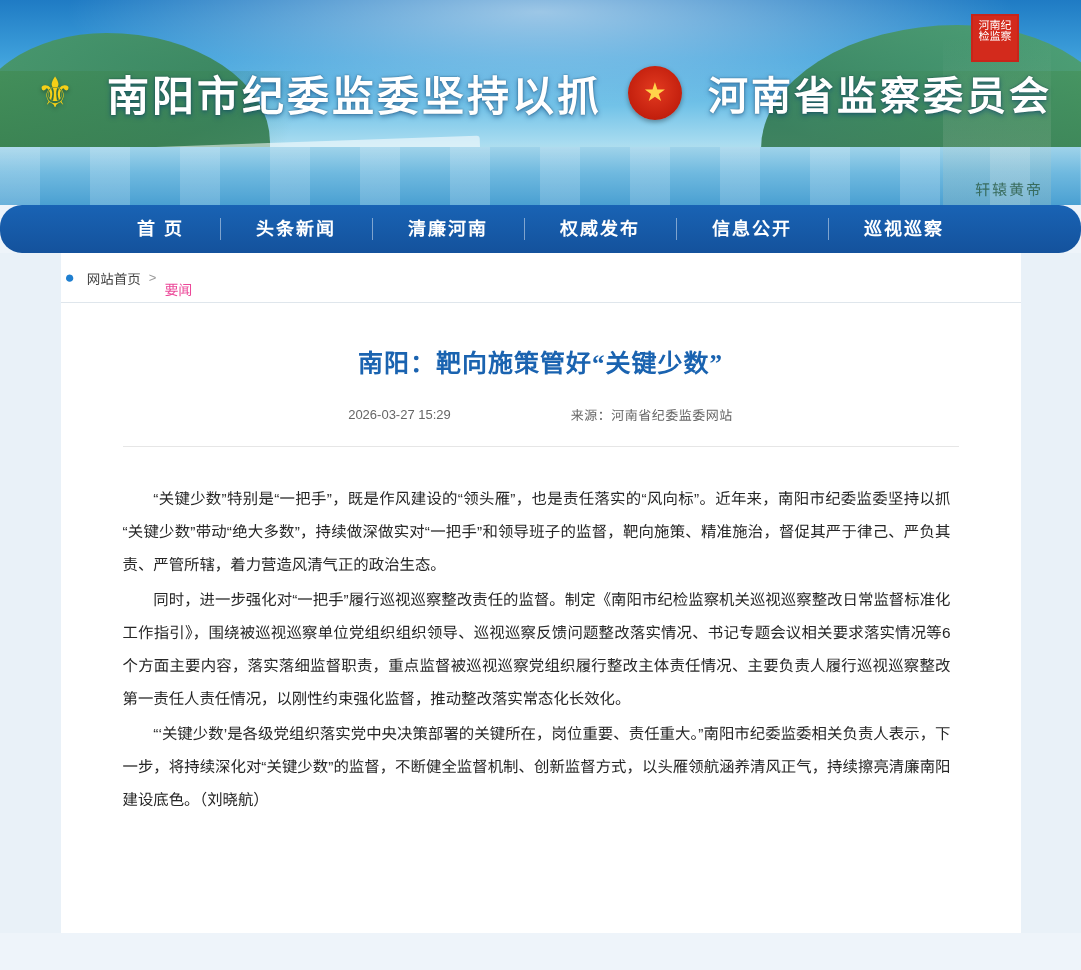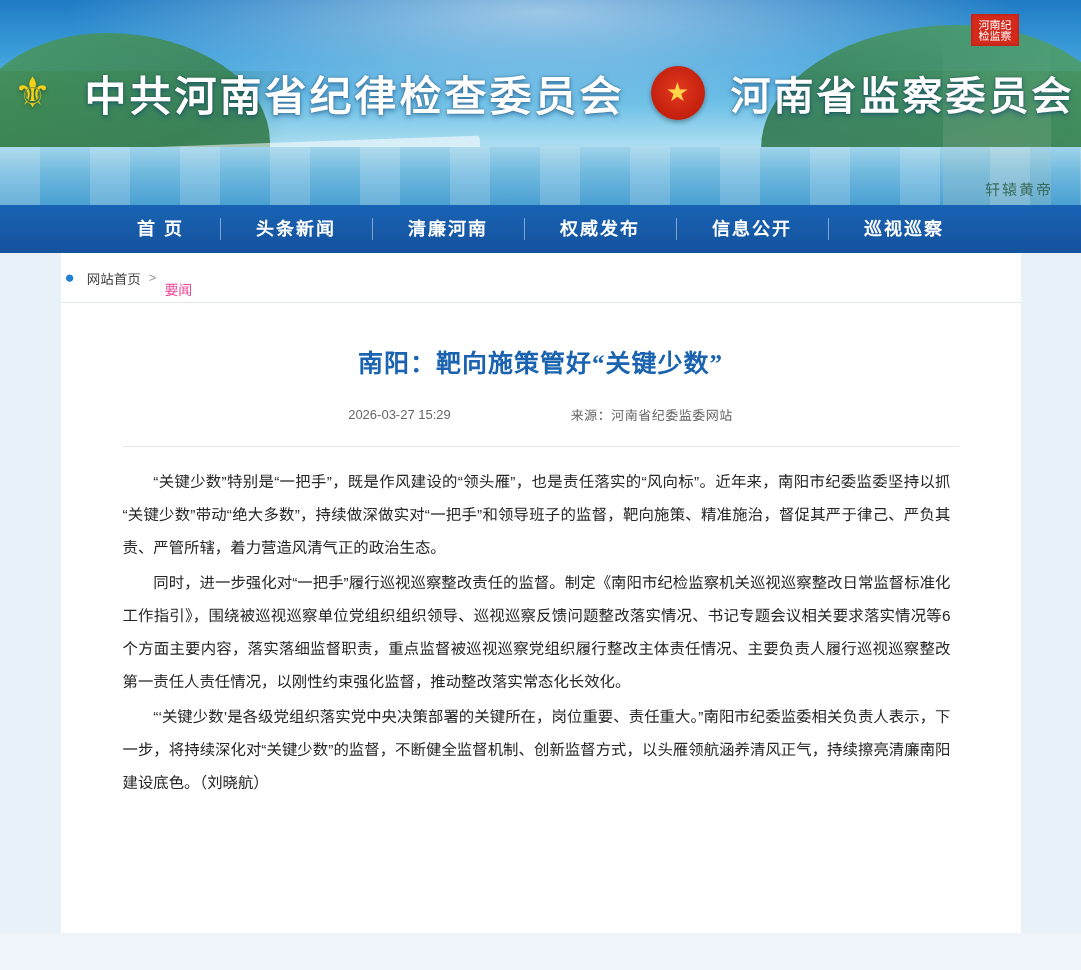--- a/index.html
+++ b/index.html
@@ -99,59 +99,60 @@
     font-size: 42px;
     letter-spacing: 3px;
     color: #ffffff;
     text-shadow: 0 2px 5px rgba(0,60,120,.55), 0 0 2px rgba(0,0,0,.4);
     white-space: nowrap;
   }
   .banner-title.sub { font-size: 40px; }
   .seal {
     position: absolute;
     right: 62px; top: 14px;
-    width: 48px; height: 32px;
+    width: 48px; height: 48px;
     border: 2px solid #c8241a;
     background: #d32a1c;
     color: #fff;
     font-size: 11px;
     line-height: 11px;
     padding: 4px 3px;
     text-align: center;
     letter-spacing: 0;
     font-family: "Liberation Serif", serif;
     z-index: 5;
   }
   .sage {
     position: absolute;
     right: 30px; bottom: 0;
     width: 108px; height: 168px;
     z-index: 3;
     background: linear-gradient(180deg, rgba(214,226,214,0.0) 0%, rgba(190,205,190,0.25) 100%);
   }
   .sage-label {
     position: absolute;
-    right: 28px; bottom: 6px;
+    right: 38px; bottom: 6px;
     color: #2d5f4a;
     font-size: 15px;
     letter-spacing: 2px;
     font-family: "Liberation Serif", serif;
     opacity: .85;
     z-index: 6;
     white-space: nowrap;
   }
 
   
   .nav {
     height: 48px;
     background: linear-gradient(180deg,#1963b4 0%, #14529c 100%);
     display: flex;
     align-items: center;
     justify-content: center;
     gap: 0;
+    border-radius: 22px;
   }
   .nav-item {
     color: #fff;
     font-size: 18px;
     font-weight: bold;
     letter-spacing: 2px;
     padding: 0 36px;
     line-height: 48px;
     position: relative;
     cursor: pointer;
@@ -217,21 +218,21 @@
   }
   .meta-row {
     display: flex;
     justify-content: center;
     align-items: center;
     gap: 120px;
     color: #666;
     font-size: 13px;
     padding-bottom: 22px;
     border-bottom: 1px solid #e6e6e6;
-    margin-bottom: 18px;
+    margin-bottom: 35px;
   }
   .meta-source { letter-spacing: .5px; }
   .article-body p {
     margin: 0 8px 2px 0;
     text-indent: 2em;
     font-size: 15.4px;
     line-height: 33px;
     color: #262626;
     text-align: justify;
     font-family: "Liberation Sans", "DejaVu Sans", sans-serif;
@@ -243,21 +244,21 @@
 <div class="banner">
   <div class="sky-glow"></div>
   <div class="mountains"></div>
   <div class="hill-left"></div>
   <div class="hill-right"></div>
   <div class="bridge"></div>
   <div class="water"></div>
 
   <div class="banner-title-wrap">
     <span class="emblem party">⚜</span>
-    <span class="banner-title">中共河南省纪律检查委员会</span>
+    <span class="banner-title">南阳市纪委监委坚持以抓</span>
     <span class="emblem national">★</span>
     <span class="banner-title sub">河南省监察委员会</span>
   </div>
 
   <div class="seal">河南纪检监察</div>
   <div class="sage"></div>
   <div class="sage-label">轩辕黄帝</div>
 </div>
 
 <div class="nav">

